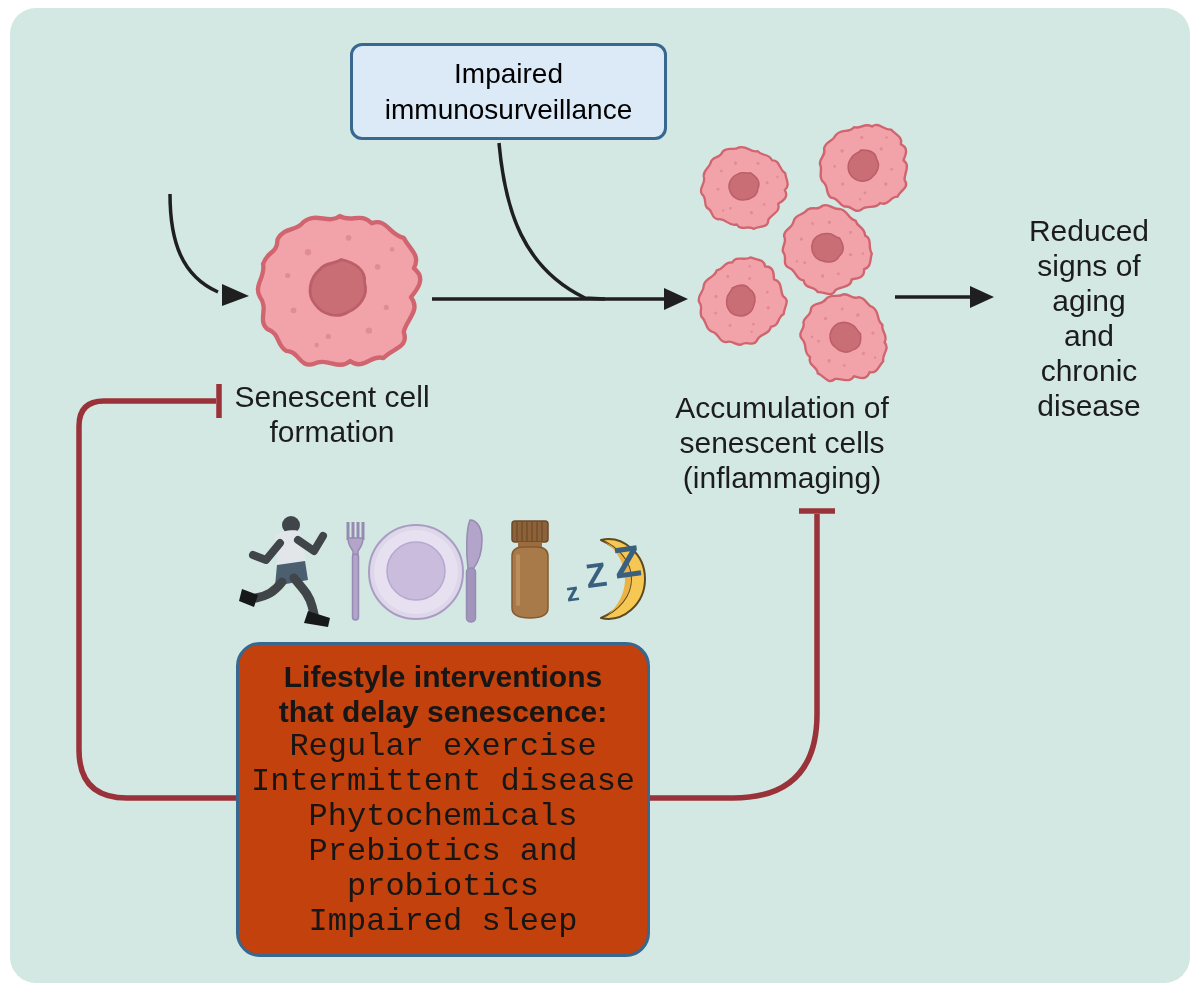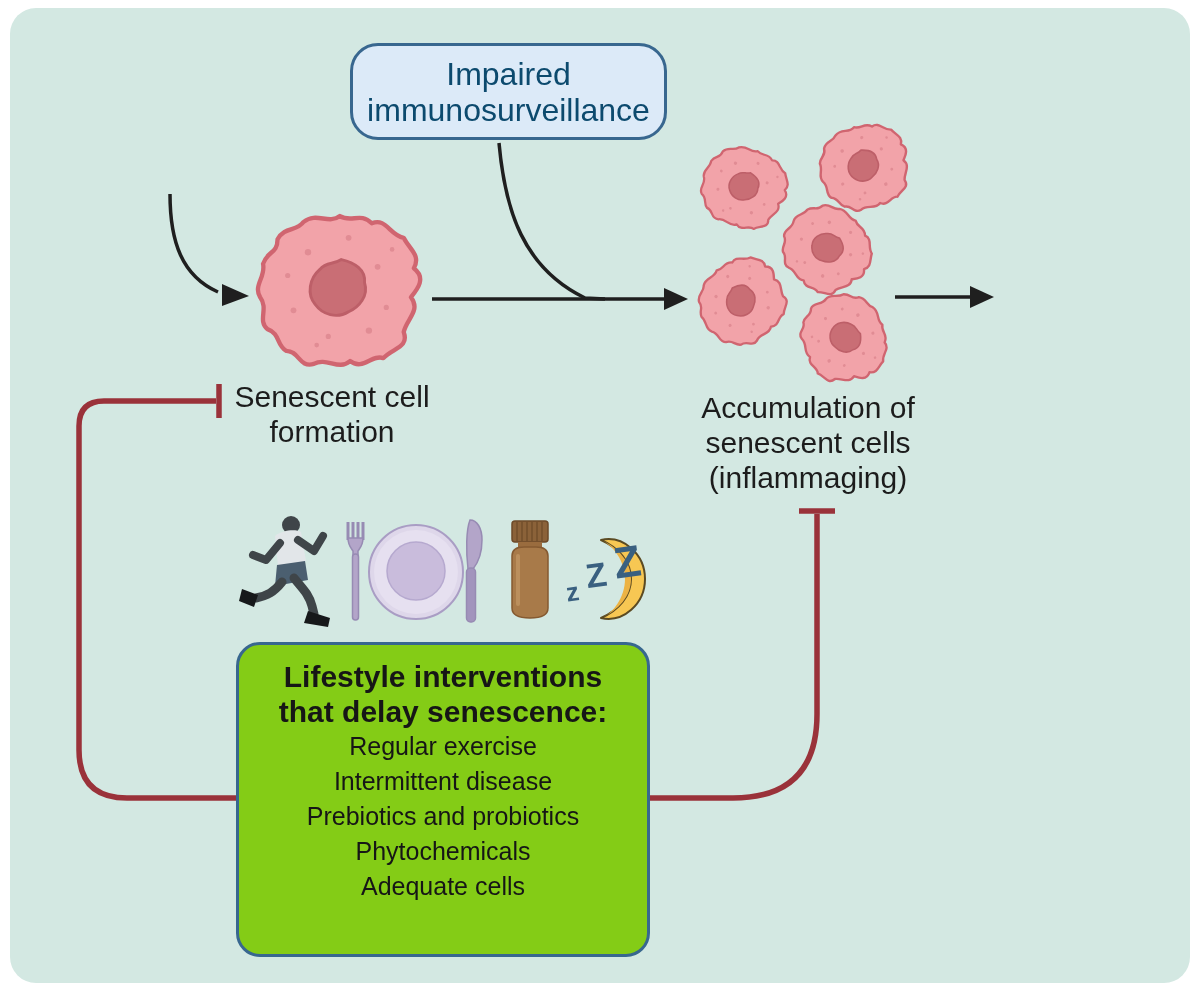--- a/index.html
+++ b/index.html
@@ -11,31 +11,31 @@
     position:absolute;left:10px;top:8px;width:1180px;height:975px;
     background:#d3e8e2;border-radius:26px;
   }
   #diagram-svg{position:absolute;left:0;top:0;z-index:1;}
   .lbl{
     position:absolute;transform:translateX(-50%);text-align:center;
     font-size:30px;line-height:35px;color:#1c1c1c;white-space:pre-line;z-index:2;
   }
   .bluebox{
     position:absolute;background:#dceaf8;border:3px solid #38678f;
-    border-radius:28px;display:flex;align-items:center;justify-content:center;
-    text-align:center;font-size:32px;line-height:36px;color:#0c4a6e;
+    border-radius:12px;display:flex;align-items:center;justify-content:center;
+    text-align:center;font-size:28px;line-height:36px;color:#000000;
     white-space:pre-line;box-sizing:border-box;z-index:2;
   }
   #lifestyle-box{
-    position:absolute;background:#84cc16;border:3px solid #38678f;
+    position:absolute;background:#c2410c;border:3px solid #38678f;
     border-radius:24px;box-sizing:border-box;text-align:center;color:#161616;
     padding-top:14px;z-index:2;
   }
   #lifestyle-box .title{font-size:30px;line-height:35px;font-weight:bold;white-space:pre-line;}
-  #lifestyle-box .item{font-size:25px;line-height:35px;}
+  #lifestyle-box .item{font-size:32px;line-height:35px;font-family:Liberation Mono, monospace;}
   .icon-abs{position:absolute;z-index:2;}
 </style>
 </head>
 <body>
 
 <div id="canvas">
   <div id="panel"></div>
 
   <svg id="diagram-svg" width="1200" height="998" viewBox="0 0 1200 998">
     <defs>
@@ -101,33 +101,38 @@
     </g>
   </svg>
 
 
   <div class="bluebox" style="left:350px;top:43px;width:317px;height:97px;">Impaired
 immunosurveillance</div>
 
   <div class="lbl" style="left:332px;top:379px;">Senescent cell
 formation</div>
 
-  <div class="lbl" style="left:808px;top:390px;">Accumulation of
+  <div class="lbl" style="left:782px;top:390px;">Accumulation of
 senescent cells
 (inflammaging)</div>
 
+  <div class="lbl" style="left:1089px;top:213px;">Reduced
+signs of
+aging and
+chronic
+disease</div>
 
   <div id="lifestyle-box" style="left:236px;top:642px;width:414px;height:315px;">
     <div class="title">Lifestyle interventions
 that delay senescence:</div>
     <div class="item">Regular exercise</div>
     <div class="item">Intermittent disease</div>
+    <div class="item">Phytochemicals</div>
     <div class="item">Prebiotics and probiotics</div>
-    <div class="item">Phytochemicals</div>
-    <div class="item">Adequate cells</div>
+    <div class="item">Impaired sleep</div>
   </div>
 
   <svg class="icon-abs" style="left:238px;top:514px;" width="95" height="118" viewBox="0 0 95 118">
     <circle cx="53" cy="11" r="9" fill="#3f4549"></circle>
     <path d="M48,18 L56,17 L55,24 L47,25 Z" fill="#3f4549"></path>
     <path d="M37,22 C44,16 58,15 63,18 L68,47 C60,53 47,55 40,52 Z" fill="#e2e6e9"></path>
     <path d="M60,26 L76,37 L85,22" fill="none" stroke="#3f4549" stroke-width="8" stroke-linecap="round" stroke-linejoin="round"></path>
     <path d="M42,29 L28,46 L15,41" fill="none" stroke="#3f4549" stroke-width="8" stroke-linecap="round" stroke-linejoin="round"></path>
     <path d="M39,51 L67,47 L70,66 L37,72 Z" fill="#4b5f70"></path>
     <path d="M56,64 C64,74 71,80 74,92 L76,100" fill="none" stroke="#3f4549" stroke-width="9" stroke-linecap="round"></path>

